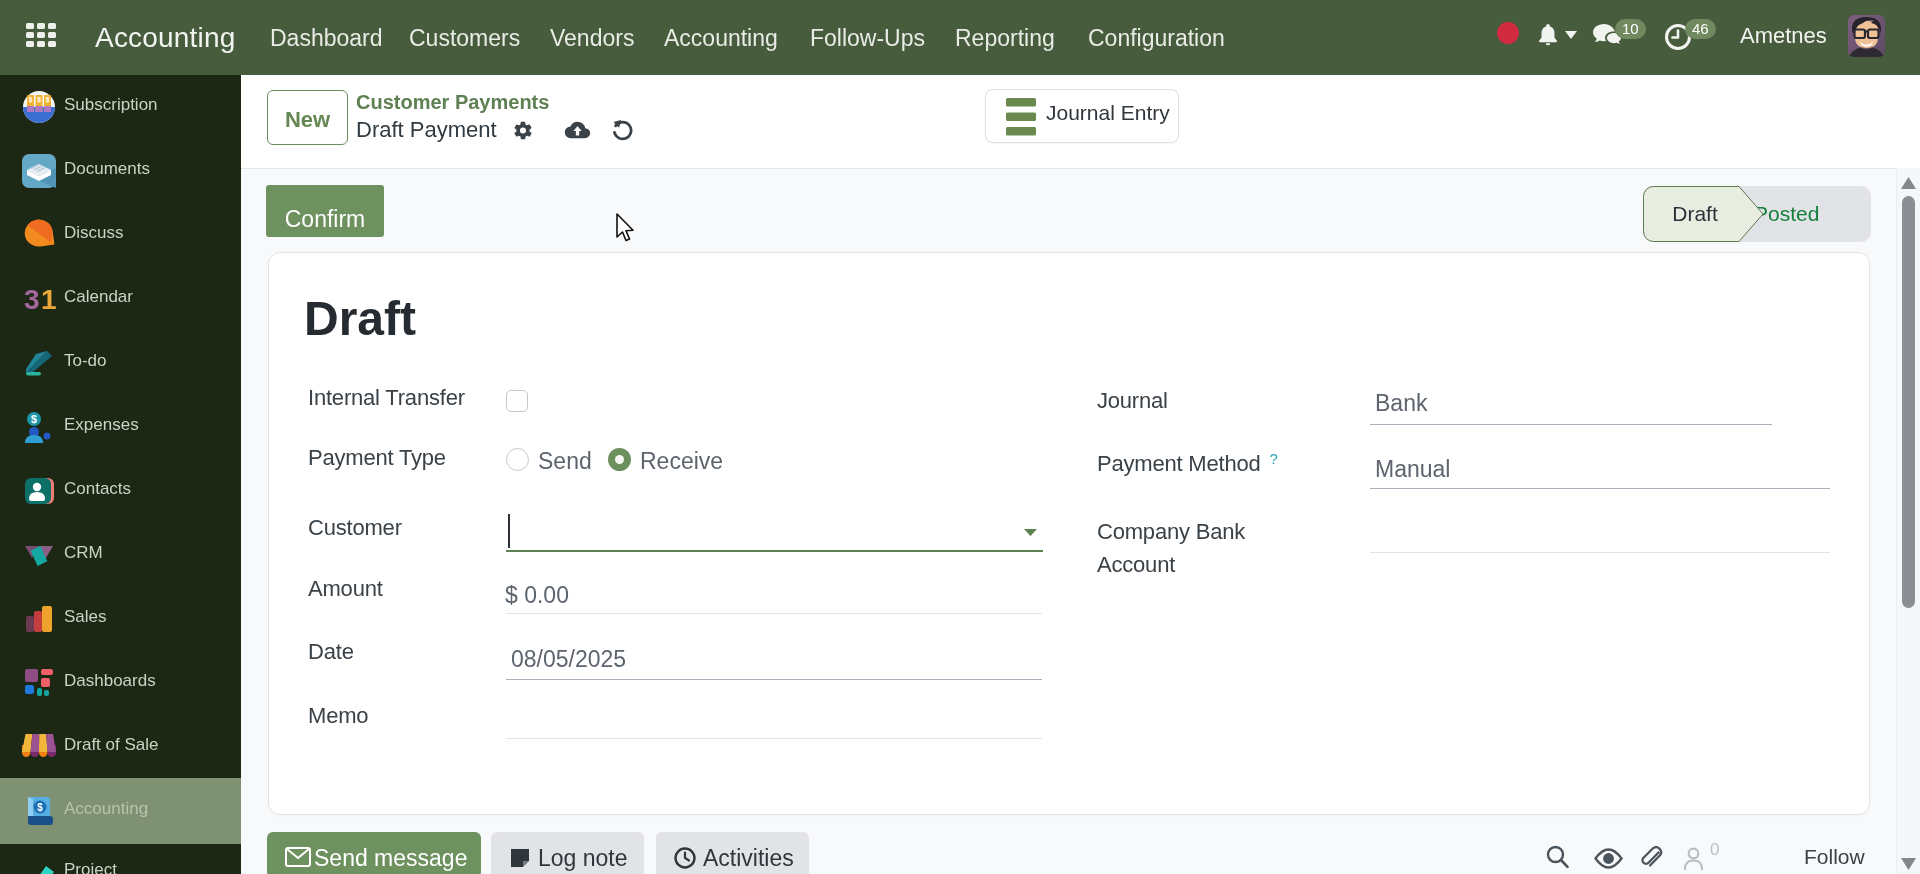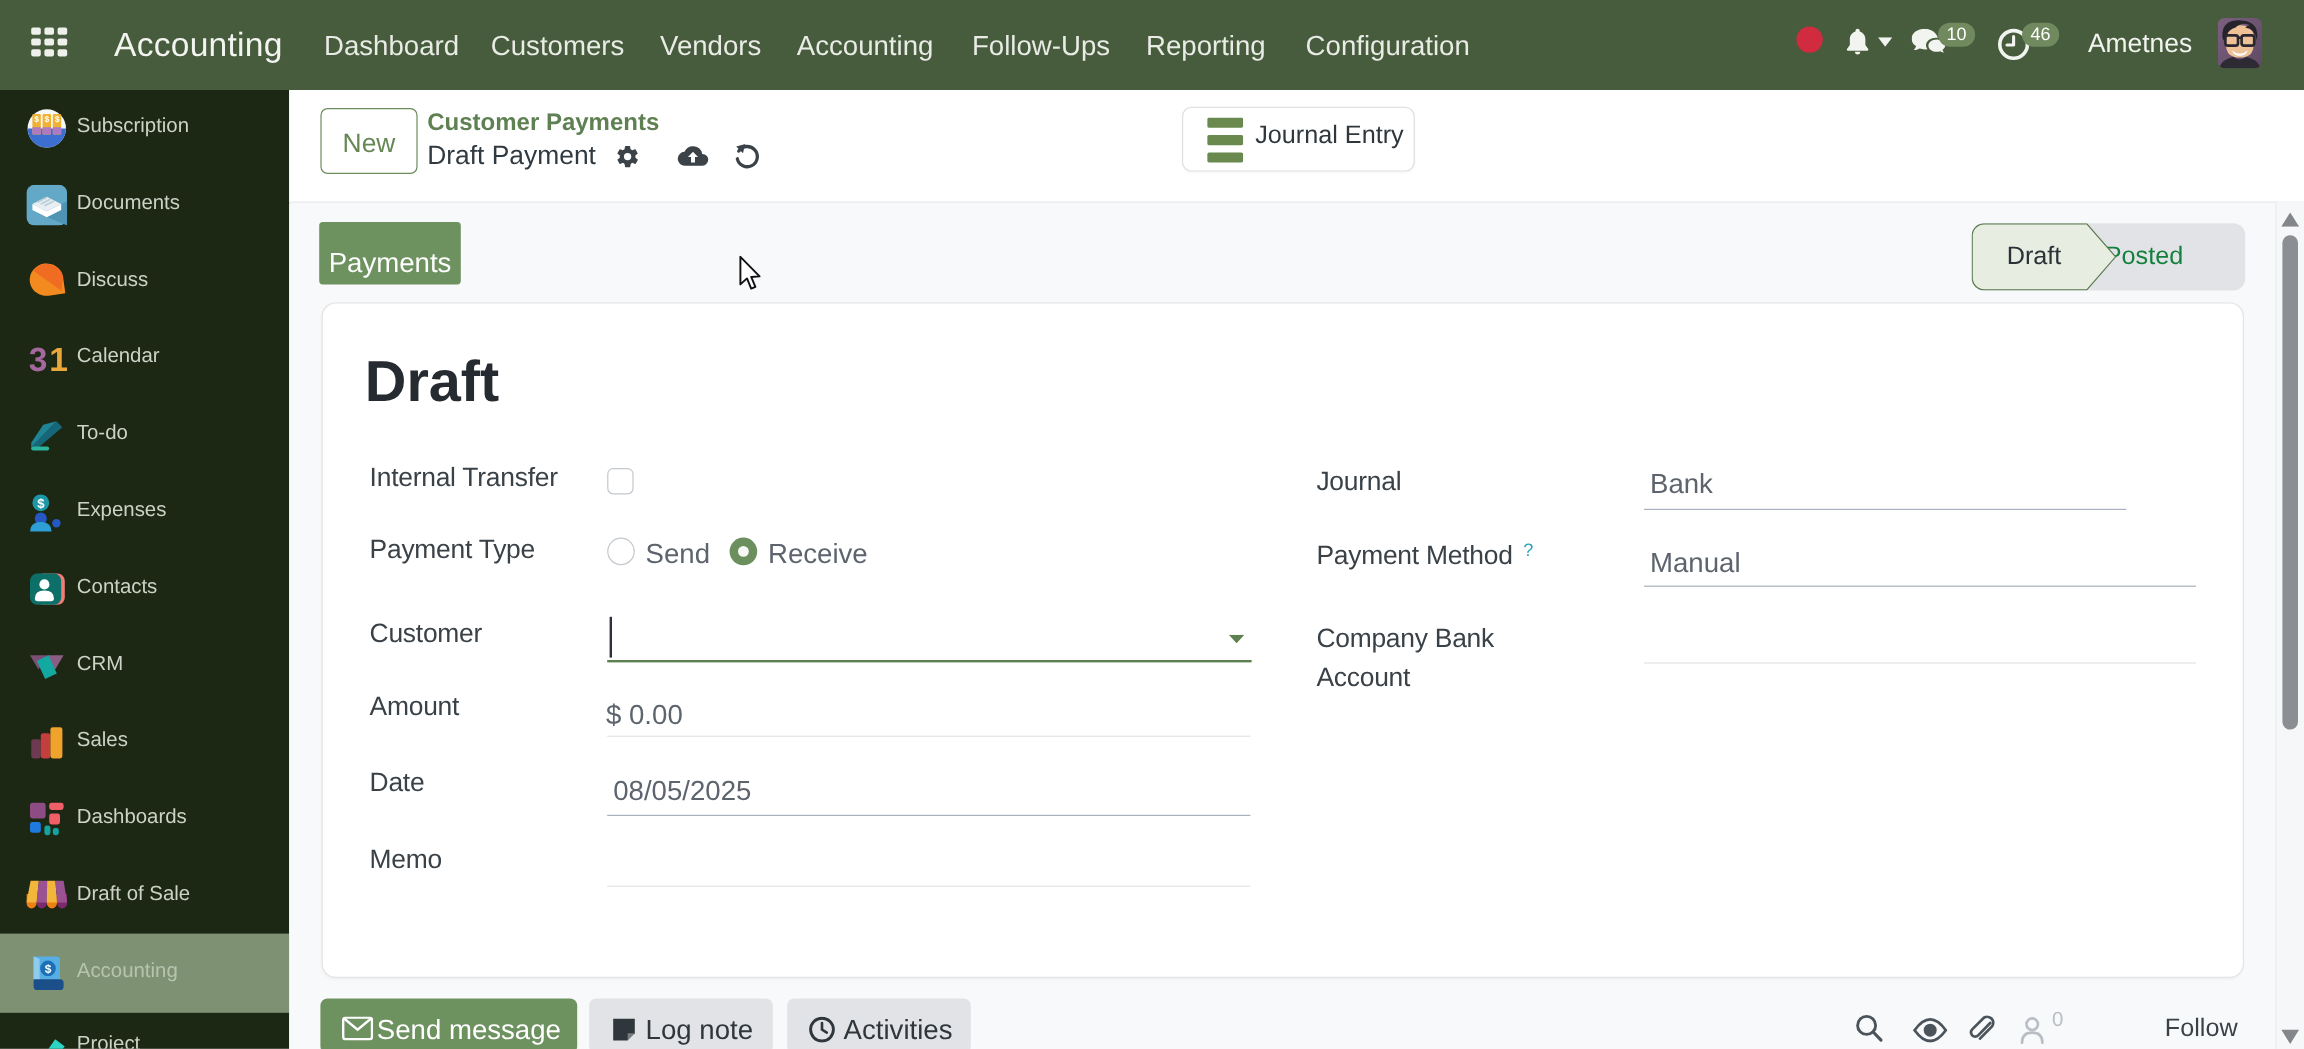--- a/index.html
+++ b/index.html
@@ -21,21 +21,21 @@
   
   .sidebar { position:absolute; top:75px; left:0; width:241px; height:799px; background:#1c2714; overflow:hidden; }
   .srow { position:absolute; left:0; width:241px; height:64px; }
   .srow .sicon { position:absolute; left:22px; top:50%; margin-top:-17px; width:34px; height:34px; }
   .srow .stxt { position:absolute; left:64px; top:50%; margin-top:-12px; font-size:17px; color:#ccd2c6; }
   .srow.sel { background:#7e9173; height:66px; }
   .srow.sel .stxt { color:#b7c4ad; }
 
   
   .bcbar { position:absolute; top:75px; left:241px; width:1679px; height:94px; background:#fff; border-bottom:1px solid #e6e7e9; }
-  .newbtn { position:absolute; left:267px; top:90px; width:81px; height:55px; border:1px solid #6b8d5c; border-radius:6px; color:#658753; font-size:22px; text-align:center; line-height:57px; background:#fff; }
+  .newbtn { position:absolute; left:267px; top:90px; width:81px; height:55px; border:1px solid #6b8d5c; border-radius:6px; color:#658753; font-size:22px; text-align:center; line-height:57px; background:#fff;font-weight:bold; }
   .bc1 { position:absolute; left:356px; top:91px; font-size:20px; font-weight:bold; color:#5e8052; }
   .bc2 { position:absolute; left:356px; top:117px; font-size:22px; color:#313a40; }
   .jebtn { position:absolute; left:985px; top:89px; width:194px; height:54px; background:#fff; border:1px solid #dfe0e2; border-radius:8px; box-shadow:0 1px 2px rgba(0,0,0,0.04); }
   .jebtn .txt { position:absolute; left:60px; top:11px; font-size:21px; color:#2f363c; }
 
   .content { position:absolute; top:170px; left:241px; width:1679px; height:704px; background:#f8f9fa; }
   .confirm { position:absolute; left:266px; top:185px; width:118px; height:52px; background:#6e9160; color:#fcfdfc; font-size:23px; text-align:center; line-height:69px; border-radius:3px; }
 
   
   .statpill { position:absolute; left:1643px; top:186px; width:228px; height:56px; background:#e2e3e6; border-radius:10px; }
@@ -289,21 +289,21 @@
 <div class="jebtn">
   <svg class="abs" style="left:20px;top:8px" width="30" height="38" viewBox="0 0 30 38">
     <rect y="0" width="30" height="8.5" rx="1.5" fill="#69894f"></rect>
     <rect y="14.5" width="30" height="8.5" rx="1.5" fill="#69894f"></rect>
     <rect y="29" width="30" height="8.5" rx="1.5" fill="#69894f"></rect>
   </svg>
   <div class="txt">Journal Entry</div>
 </div>
 
 <div class="content"></div>
-<div class="confirm">Payments</div>
+<div class="confirm">Confirm</div>
 
 <div class="statpill">
   <div class="posted">Posted</div>
   <div class="draftseg">
     <svg width="150" height="56" viewBox="0 0 150 56">
       <path d="M10.5 0.5 H96 L120 28 L96 55.5 H10.5 A10 10 0 0 1 0.5 45.5 V10.5 A10 10 0 0 1 10.5 0.5 Z" fill="#e8ede2" stroke="#5b7b4e" stroke-width="1"></path>
     </svg>
     <div class="t">Draft</div>
   </div>
 </div>

